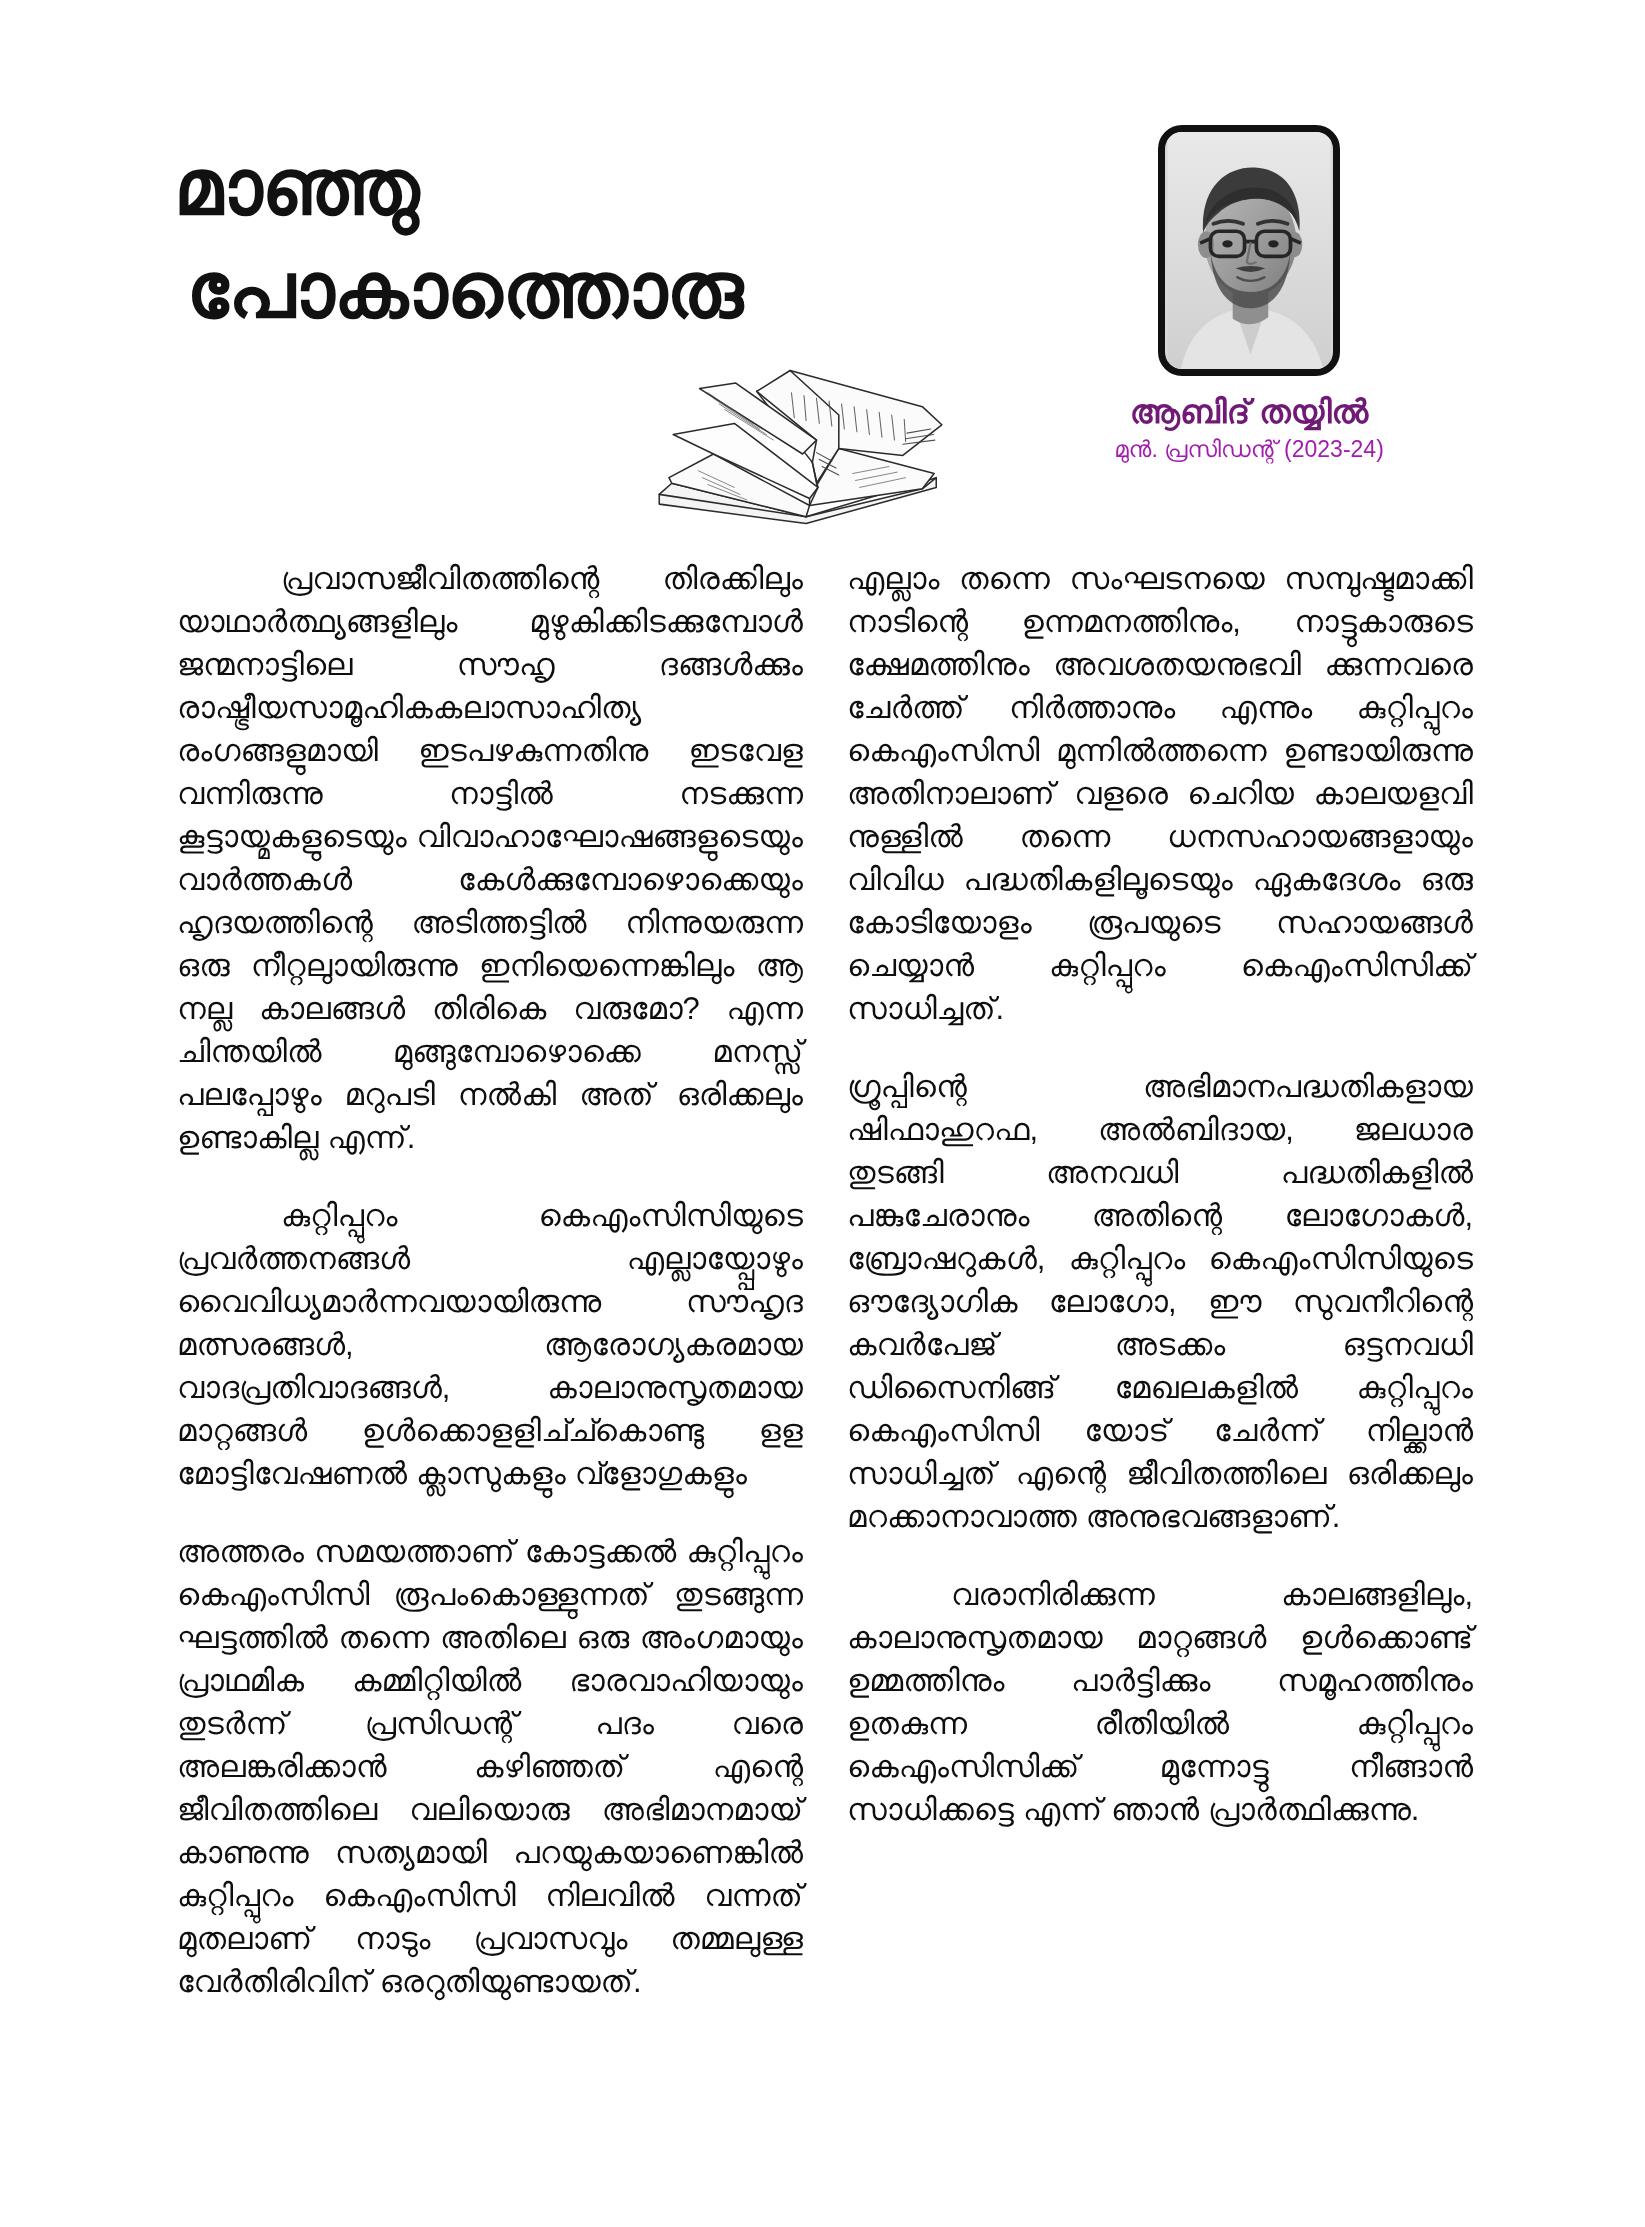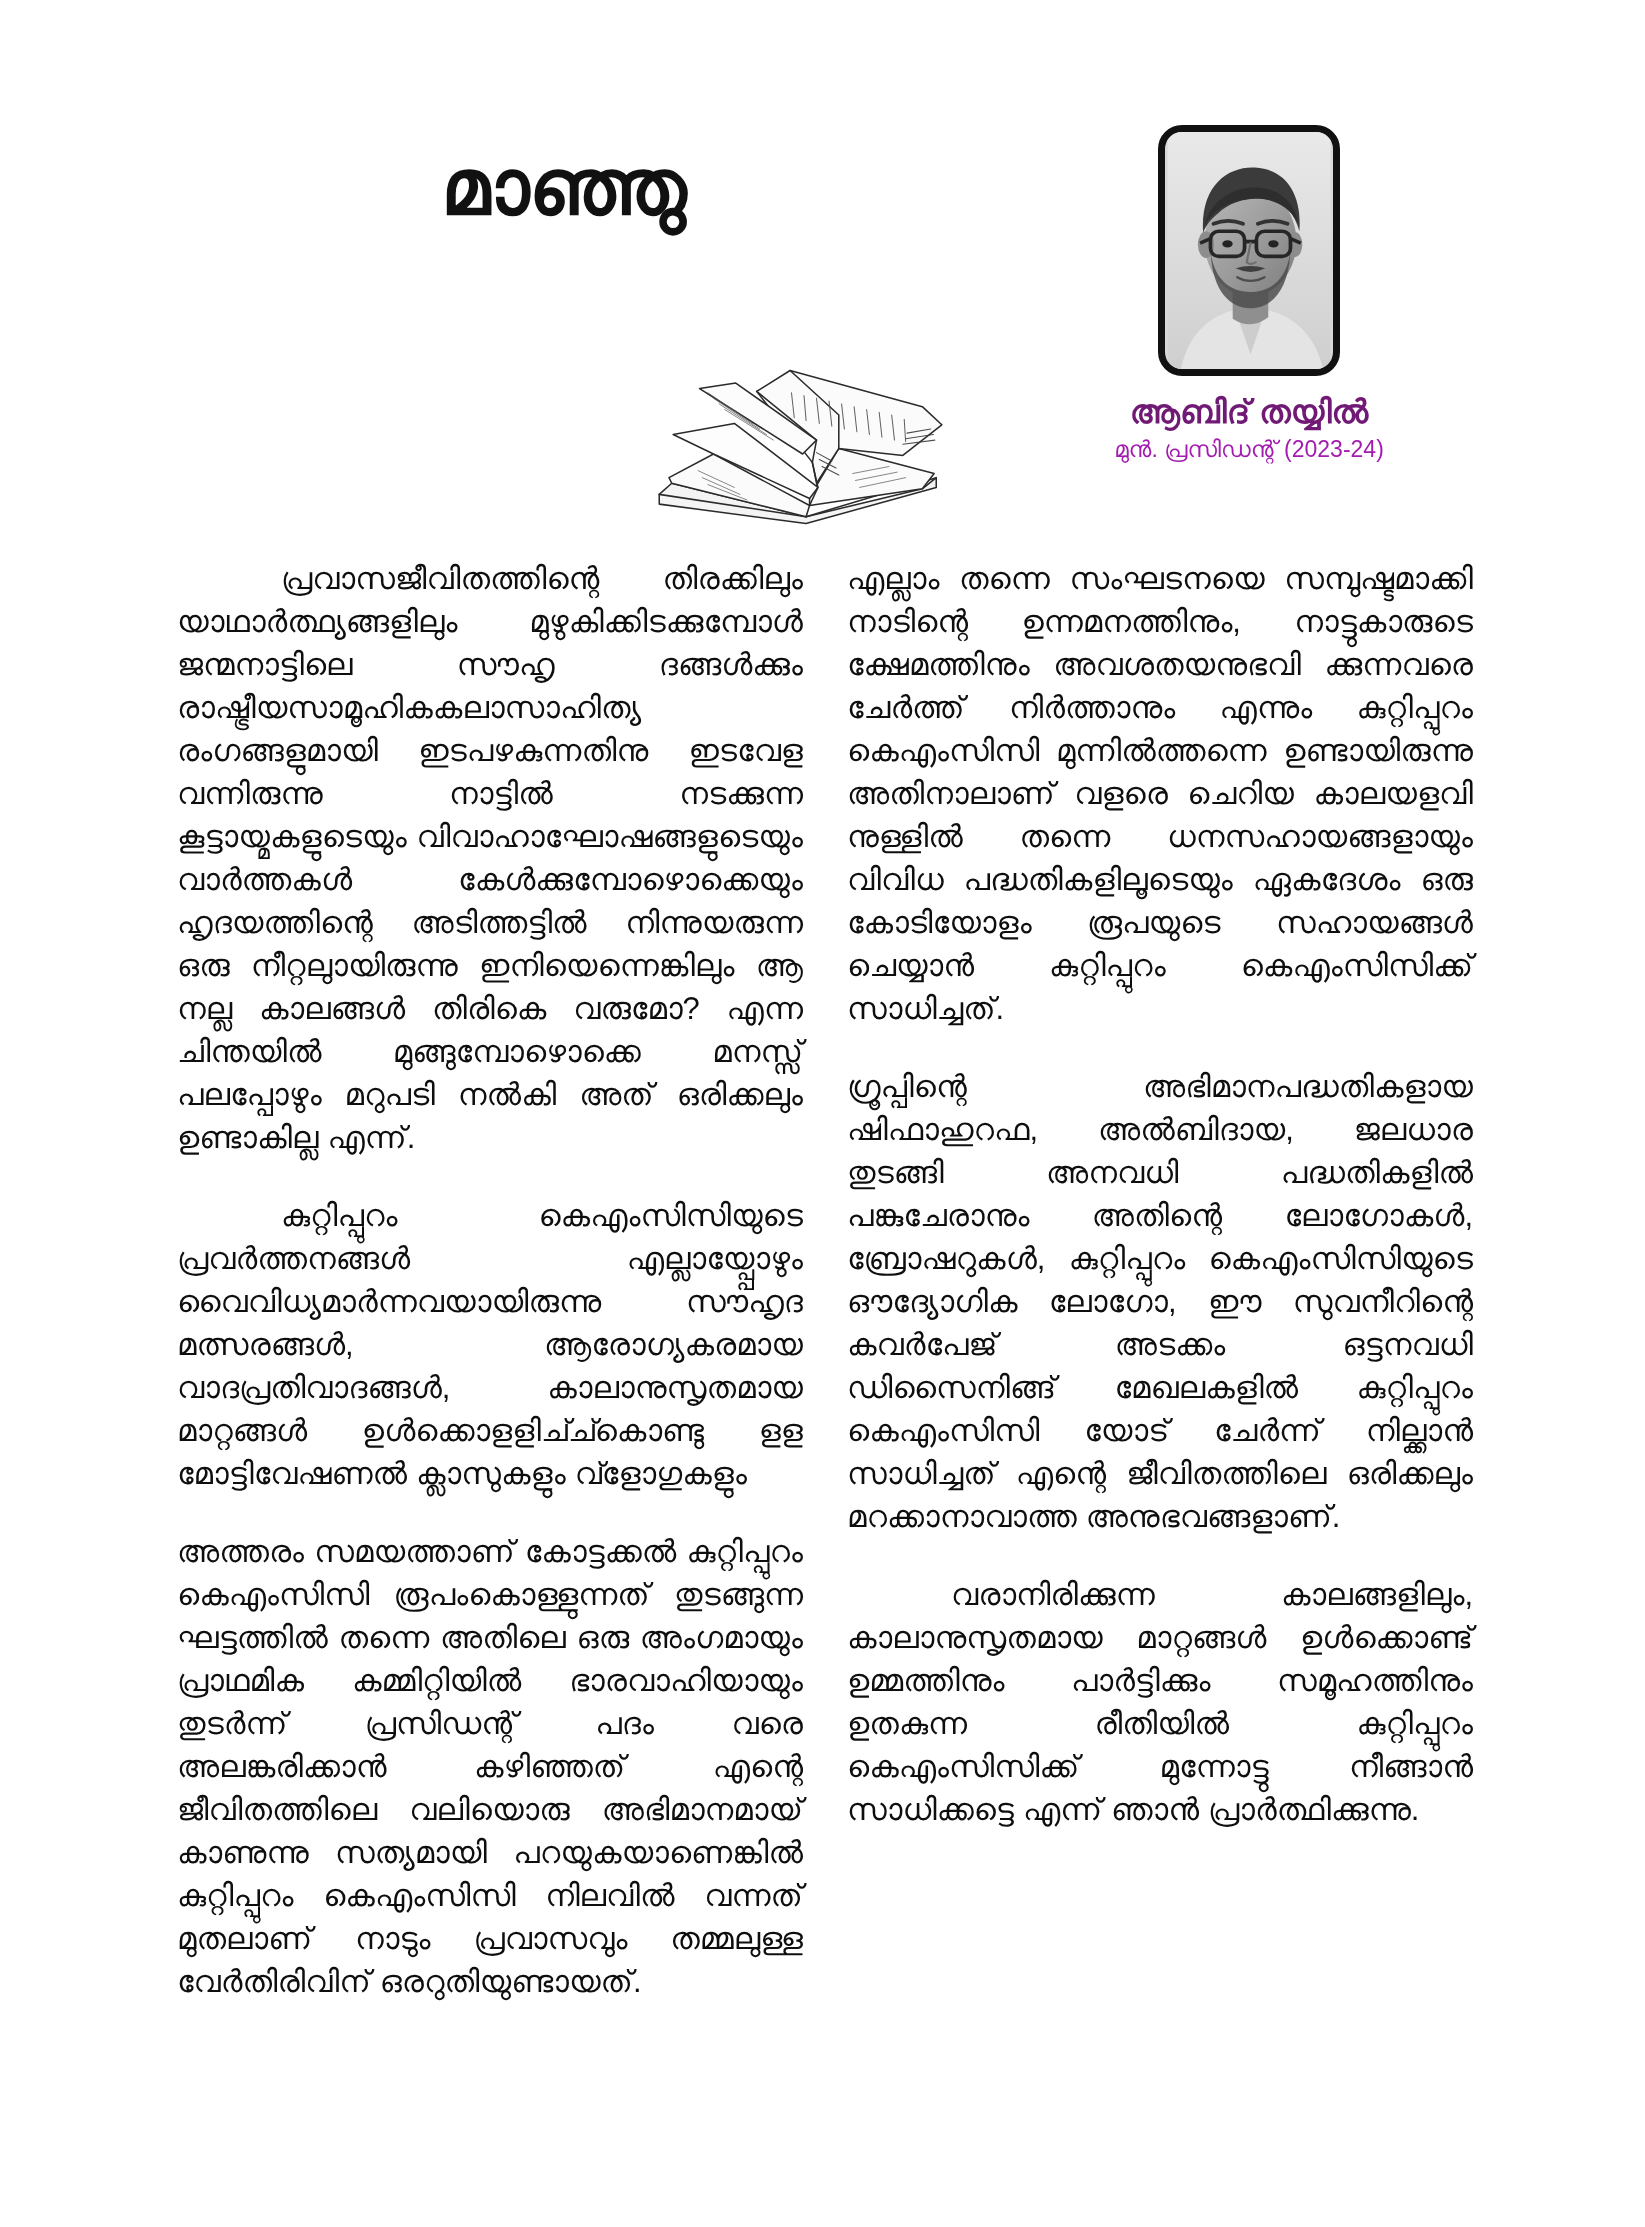--- a/index.html
+++ b/index.html
@@ -26,21 +26,20 @@
     top: 0;
     width: 1645px;
     height: 550px;
   }
 
   .title-block {
     position: absolute;
     left: 174px;
     top: 136px;
     width: 779px;
-    text-align: center;
   }
   .title-line {
     font-family: "Liberation Sans", "DejaVu Sans", sans-serif;
     font-weight: 700;
     font-size: 78px;
     line-height: 1.32;
     letter-spacing: -0.7px;
     color: #111111;
     white-space: nowrap;
   }
@@ -123,20 +122,21 @@
 </style>
 </head>
 <body>
 
 <div id="page">
 
   <div class="header">
 
     <div class="title-block">
       <div class="title-line l1">മാഞ്ഞു</div>
+      <div class="title-line l2">പോകാത്തൊരു</div>
     </div>
 
     <div class="book-art">
       <svg viewBox="0 0 500 250" width="348" height="174" xmlns="http://www.w3.org/2000/svg">
         <g fill="none" stroke="#2b2b2b" stroke-width="2.2" stroke-linejoin="round" stroke-linecap="round">
 
           <path d="M42 206 L60 190 L253 238 L420 198 L440 182 L440 196 L253 248 L42 220 Z" fill="#f4f4f4"></path>
           <path d="M42 206 L253 238 L440 182"></path>
 
           <path d="M56 182 L120 148 L258 222 L253 238 L60 190 Z" fill="#fbfbfb"></path>

